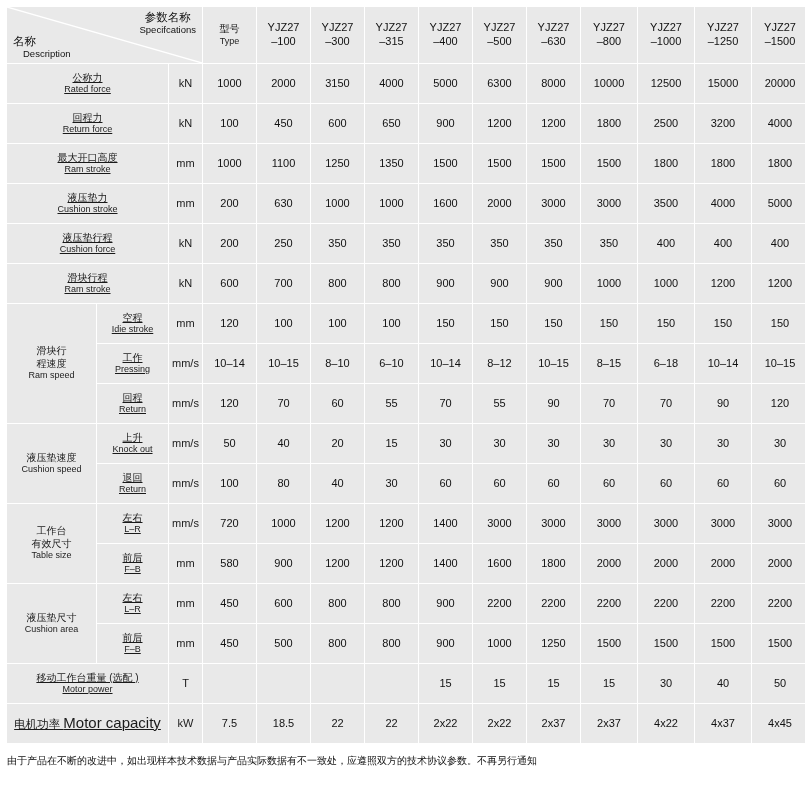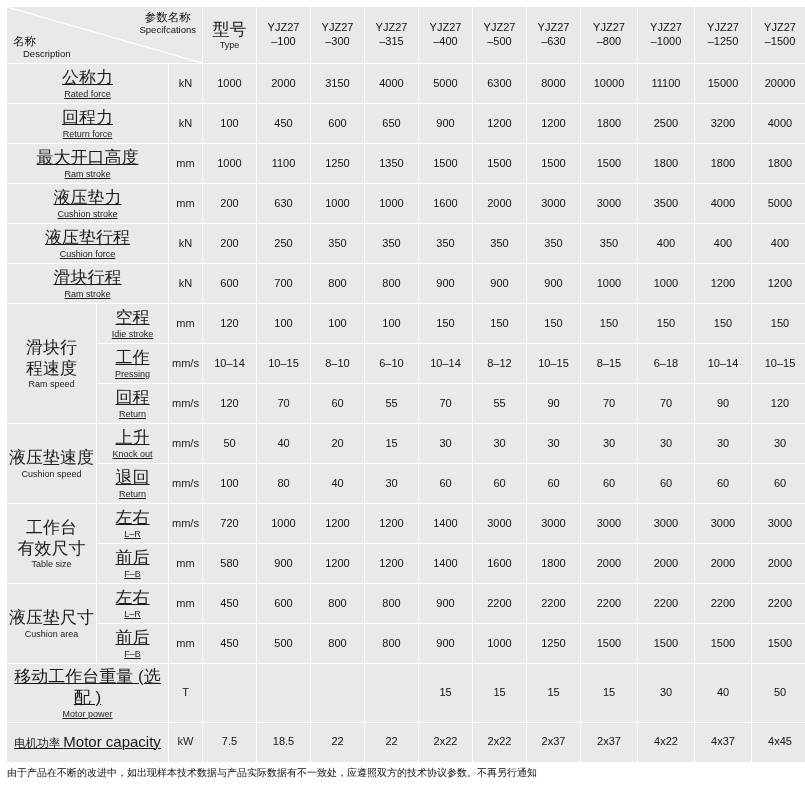--- a/index.html
+++ b/index.html
@@ -74,21 +74,21 @@
     position: absolute;
     bottom: 3px; left: 6px;
     font-size: 11.5px;
     text-align: left;
   }
   td.corner .p2 .sub {
     font-size: 9.5px;
     display: block;
     margin-left: 10px;
   }
-  .cn { font-size: 17px; display: block; }
+  .cn { font-size: 10px; display: block; }
   .en { font-size: 9px; display: block; color: #222; }
   td.rowhead {
     background: #e9e9e9;
     font-size: 11.5px;
     text-decoration: underline;
   }
   td.unit {
     background: #e9e9e9;
     font-size: 11px;
     width: 34px;
@@ -102,21 +102,21 @@
     width: 40px;
     font-size: 11px;
   }
   td.modelhead {
     background: #b3b3b3;
     font-size: 11.5px;
     line-height: 1.2;
     margin-left: 48px;
   }
   .footnote {
-    margin-top: 3px;
+    margin-top: 10px;
     font-size: 10.5px;
     line-height: 1.35;
     color: #111;
     padding-left: 1px;
   }
   .footnote .line2 {
     font-weight: bold;
     font-size: 10px;
     font-family: "Liberation Serif", serif;
   }
@@ -221,21 +221,21 @@
           </td>
           <td class="unit">kN</td>
           <td class="val">1000</td>
           <td class="val">2000</td>
           <td class="val">3150</td>
           <td class="val">4000</td>
           <td class="val">5000</td>
           <td class="val">6300</td>
           <td class="val">8000</td>
           <td class="val">10000</td>
-          <td class="val">11100</td>
+          <td class="val">12500</td>
           <td class="val">15000</td>
           <td class="val">20000</td>
         </tr>
         <tr style="height: 40px;">
           <td class="rowhead" colspan="2">
             <span class="cn">回程力</span>
             <span class="en">Return force</span>
           </td>
           <td class="unit">kN</td>
           <td class="val">100</td>

